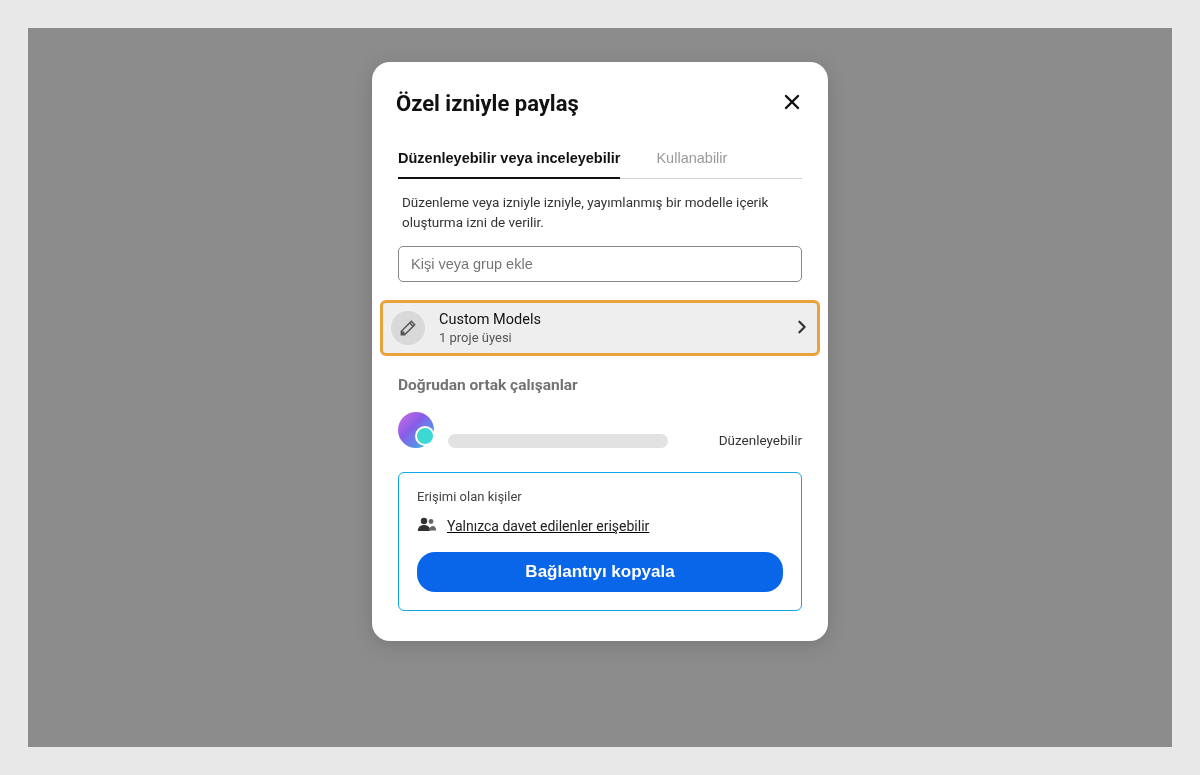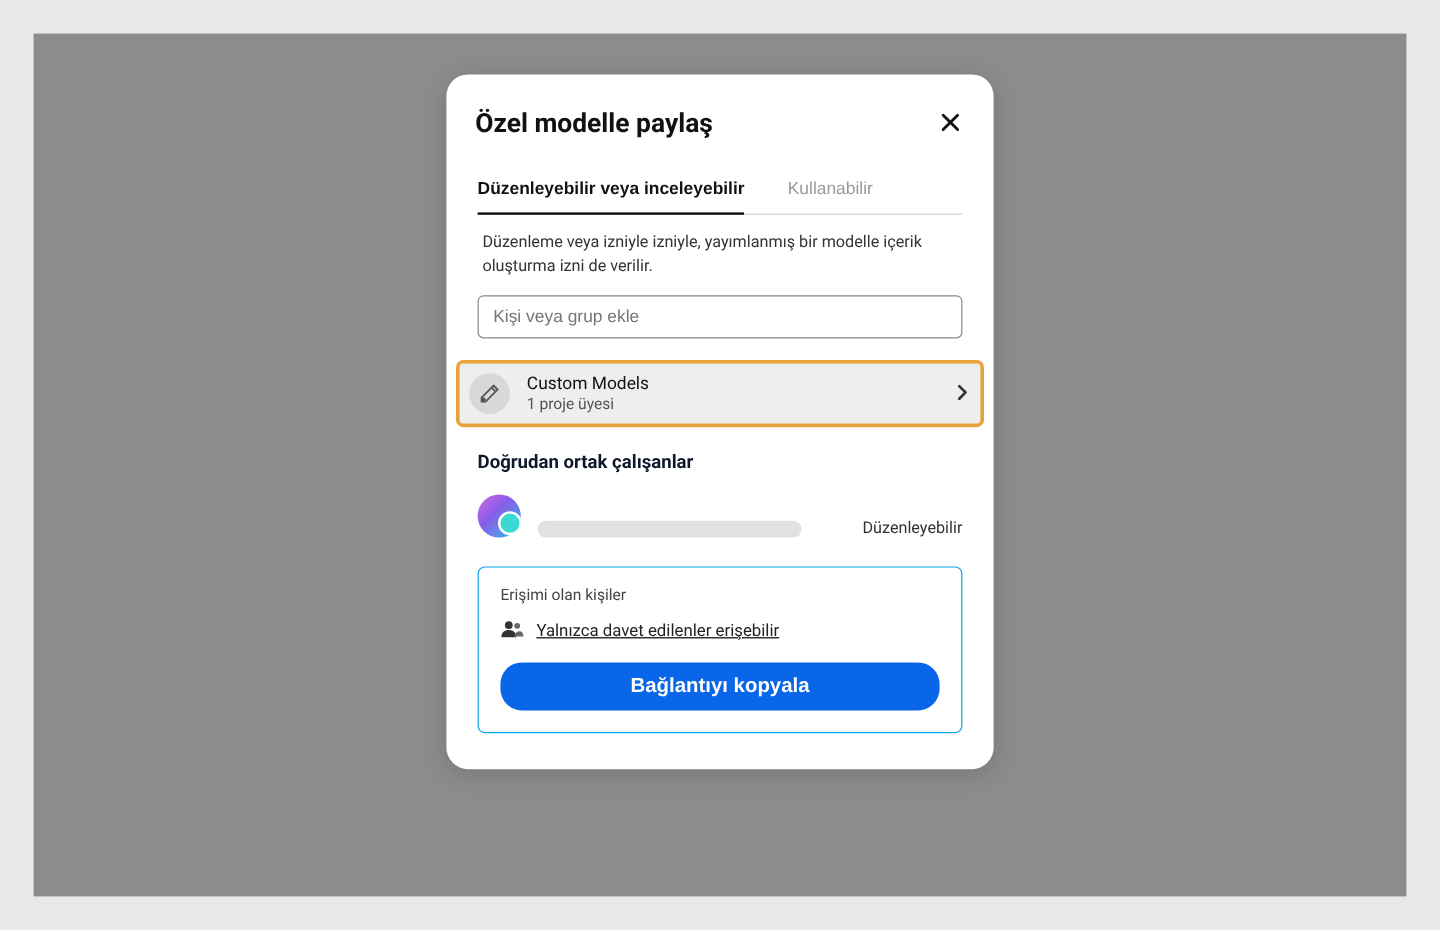--- a/index.html
+++ b/index.html
@@ -138,21 +138,21 @@
   .card-sub {
     font-size: 13px;
     color: #555;
   }
   .chevron {
     color: #333;
   }
   .section-heading {
     font-size: 15.5px;
     font-weight: 700;
-    color: #0f172a;
+    color: #737373;
     padding: 0 4px 18px 4px;
   }
   .collab-row {
     display: flex;
     align-items: flex-end;
     padding: 0 4px 24px 4px;
   }
   .avatar {
     width: 36px;
     height: 36px;
@@ -227,21 +227,21 @@
 </style>
 </head>
 <body>
 
 <div class="backdrop"></div>
 
 <div class="modal">
   <div class="modal-inner">
 
     <div class="modal-header">
-      <div class="modal-title">Özel modelle paylaş</div>
+      <div class="modal-title">Özel izniyle paylaş</div>
       <button class="close-btn">
         <svg width="16" height="16" viewBox="0 0 16 16" fill="none" stroke="currentColor" stroke-width="2.4" stroke-linecap="round">
           <line x1="2" y1="2" x2="14" y2="14"></line>
           <line x1="14" y1="2" x2="2" y2="14"></line>
         </svg>
       </button>
     </div>
 
     <div class="tabs">
       <button class="tab active">Düzenleyebilir veya inceleyebilir</button>

